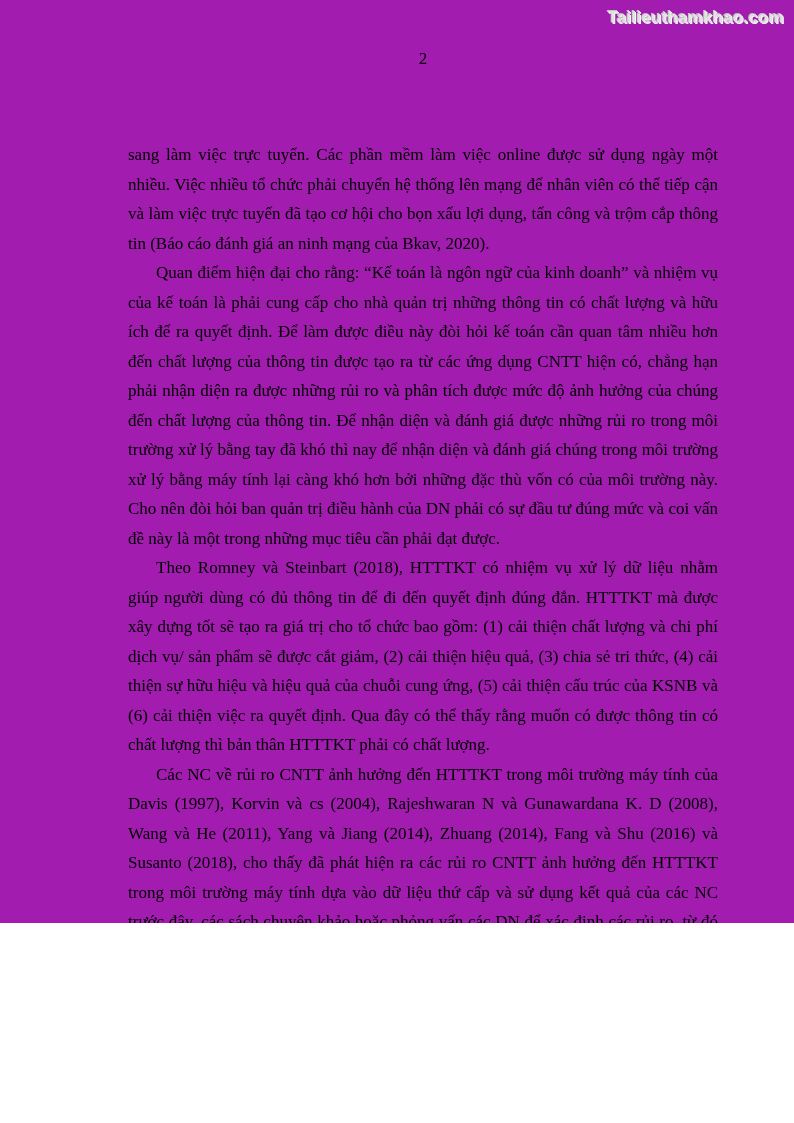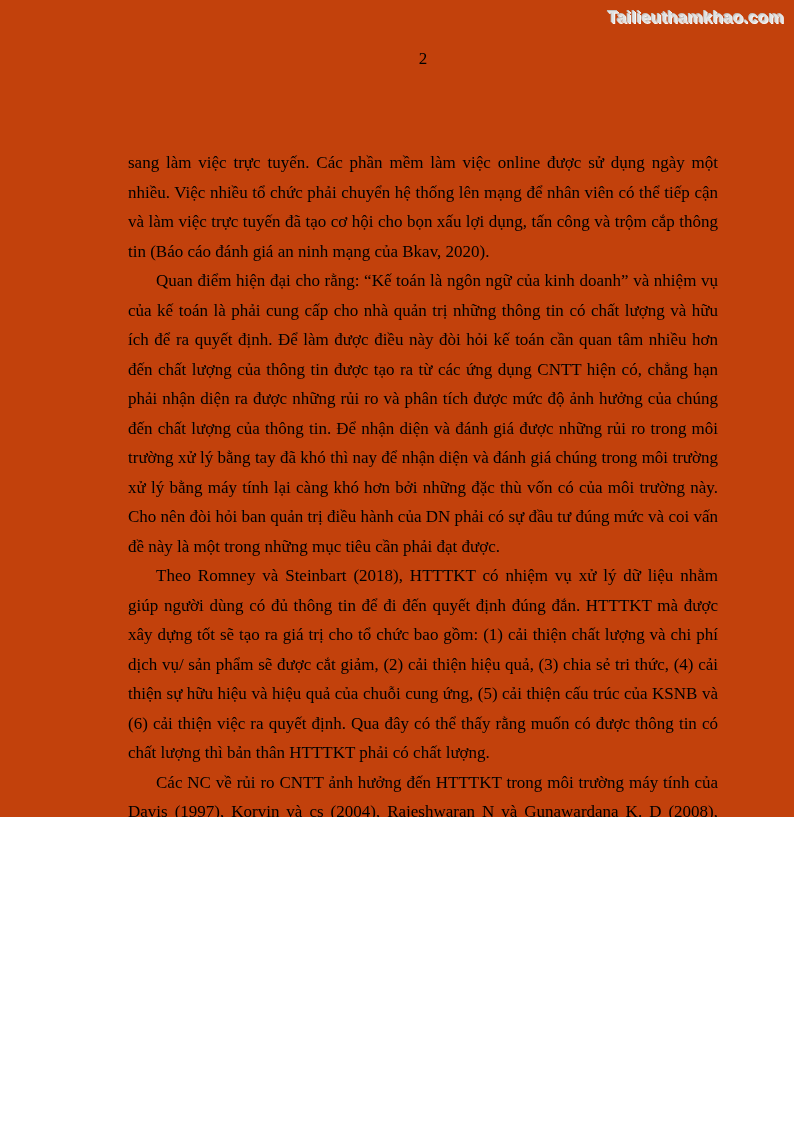--- a/index.html
+++ b/index.html
@@ -3,22 +3,22 @@
 <meta charset="utf-8">
 <style>
   html, body {
     margin: 0;
     padding: 0;
     background: #ffffff;
   }
   .page {
     position: relative;
     width: 794px;
-    height: 817px;
-    background: #c2410c;
+    height: 923px;
+    background: #a21caf;
     overflow: hidden;
     font-family: "Liberation Serif", serif;
     color: #000000;
   }
   .watermark {
     position: absolute;
     top: 8px;
     right: 10px;
     font-family: "Liberation Sans", sans-serif;
     font-size: 17px;
@@ -32,21 +32,21 @@
     position: absolute;
     top: 48px;
     left: 128px;
     width: 590px;
     text-align: center;
     font-size: 17px;
     line-height: 22px;
   }
   .content {
     position: absolute;
-    top: 148px;
+    top: 140px;
     left: 128px;
     width: 590px;
     font-size: 17px;
     line-height: 29.5px;
     text-align: justify;
     text-justify: inter-word;
   }
   .content p {
     margin: 0;
     padding: 0;

